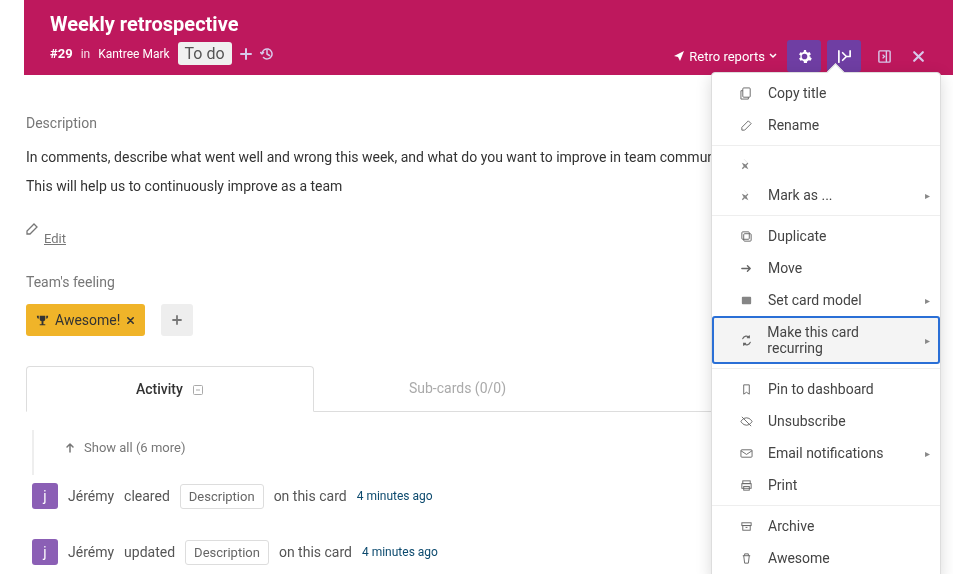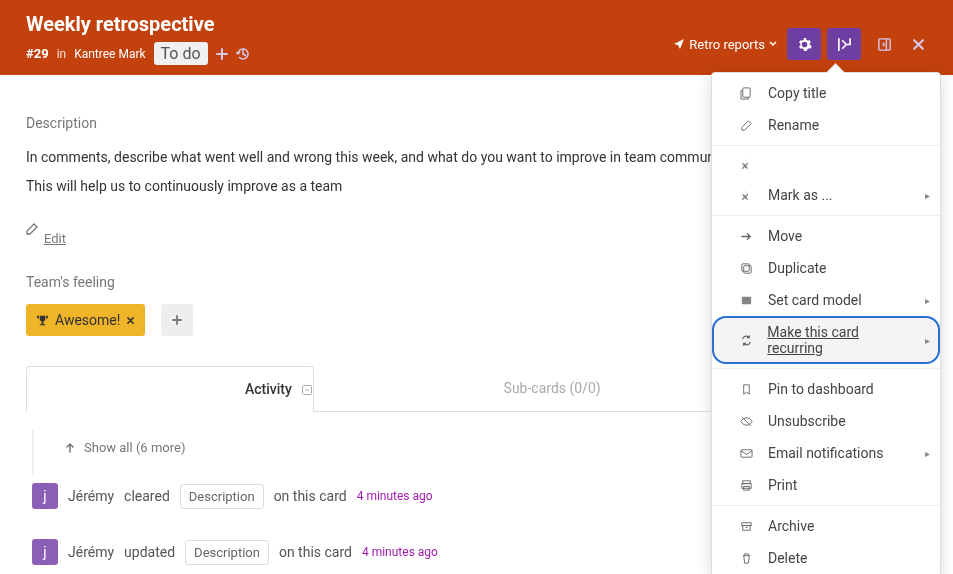--- a/index.html
+++ b/index.html
@@ -5,24 +5,25 @@
   * { box-sizing: border-box; margin: 0; padding: 0; }
   body {
     font-family: -apple-system, BlinkMacSystemFont, "Segoe UI", Roboto, Helvetica, Arial, sans-serif;
     background: #fff;
     width: 953px;
     height: 574px;
     overflow: hidden;
     color: #333;
   }
   .header {
-    background: #c2410c;
+    background: #be185d;
     color: #fff;
     padding: 12px 20px 10px 26px;
     position: relative;
+    margin-left: 24px;
   }
   .title {
     font-size: 20px;
     font-weight: 700;
     margin-bottom: 6px;
   }
   .sub-row {
     display: flex;
     align-items: center;
     gap: 8px;
@@ -39,21 +40,21 @@
     font-size: 16px;
   }
   .icon-btn {
     color: #d8c8ea;
     font-size: 13px;
     cursor: pointer;
   }
   .hdr-right {
     position: absolute;
     right: 18px;
-    top: 28px;
+    top: 40px;
     display: flex;
     align-items: center;
     gap: 0;
   }
   .retro-link {
     color: #fff;
     font-size: 13px;
     margin-right: 10px;
     display: inline-flex;
     align-items: center;
@@ -118,21 +119,21 @@
     font-size: 14px;
   }
   .tabs {
     display: flex;
     margin-top: 30px;
     border-bottom: 1px solid #ddd;
     position: relative;
   }
   .tab {
     flex: 1;
-    text-align: right;
+    text-align: center;
     padding: 14px 0;
     color: #aaa;
     font-size: 14px;
     cursor: pointer;
   }
   .tab.active {
     color: #333;
     font-weight: 500;
     border: 1px solid #ddd;
     border-bottom: 1px solid #fff;
@@ -175,21 +176,21 @@
     justify-content: center;
     font-size: 14px;
   }
   .chip {
     border: 1px solid #ddd;
     padding: 4px 8px;
     border-radius: 3px;
     color: #666;
     font-size: 13px;
   }
-  .time { color: #a21caf; font-size: 12px; }
+  .time { color: #0c4a6e; font-size: 12px; }
 
   
   .dropdown {
     position: absolute;
     top: 72px;
     right: 12px;
     width: 230px;
     background: #fff;
     border: 1px solid #ddd;
     border-radius: 4px;
@@ -222,22 +223,21 @@
   .menu-item .mi-icon {
     width: 16px;
     text-align: center;
     color: #666;
     font-size: 13px;
   }
   .menu-item.highlight {
     outline: 2px solid #2a6fd6;
     outline-offset: -2px;
     background: #f4f4f4;
-    border-radius: 14px;
-    text-decoration: underline;
+    border-radius: 3px;
   }
   .menu-item .chev {
     position: absolute;
     right: 10px;
     color: #888;
     font-size: 10px;
   }
   .menu-sep {
     border-top: 1px solid #eee;
     margin: 4px 0;
@@ -413,33 +413,33 @@
           <path d="M5 2l4 4-2 2 2 4-4-2-2 2-1-1 2-2-2-4 4 2 2-2-4-4z" fill="currentColor" opacity="0.8"></path>
         </svg>
       </span>
     <span>Mark as ...</span>
     <span class="chev">▸</span>
   </div>
   <div class="menu-sep"></div>
   <div class="menu-item">
     <span class="mi-icon">
         <svg width="13" height="13" viewBox="0 0 14 14">
-          <path d="M2 7h9M8 4l3 3-3 3" stroke="currentColor" fill="none" stroke-width="1.5" stroke-linecap="round" stroke-linejoin="round"></path>
-        </svg>
-      </span>
-    <span>Move</span>
-  </div>
-  <div class="menu-item">
-    <span class="mi-icon">
-        <svg width="13" height="13" viewBox="0 0 14 14">
           <rect x="4" y="4" width="8" height="8" rx="1" stroke="currentColor" fill="none"></rect>
           <rect x="2" y="2" width="8" height="8" rx="1" stroke="currentColor" fill="none"></rect>
         </svg>
       </span>
     <span>Duplicate</span>
+  </div>
+  <div class="menu-item">
+    <span class="mi-icon">
+        <svg width="13" height="13" viewBox="0 0 14 14">
+          <path d="M2 7h9M8 4l3 3-3 3" stroke="currentColor" fill="none" stroke-width="1.5" stroke-linecap="round" stroke-linejoin="round"></path>
+        </svg>
+      </span>
+    <span>Move</span>
   </div>
   <div class="menu-item">
     <span class="mi-icon">
         <svg width="13" height="13" viewBox="0 0 14 14">
           <rect x="2" y="3" width="10" height="8" rx="1" fill="currentColor" opacity="0.8"></rect>
         </svg>
       </span>
     <span>Set card model</span>
     <span class="chev">▸</span>
   </div>
@@ -500,15 +500,15 @@
         </svg>
       </span>
     <span>Archive</span>
   </div>
   <div class="menu-item">
     <span class="mi-icon">
         <svg width="13" height="13" viewBox="0 0 14 14">
           <path d="M3 4h8M5 4V2h4v2M4 4l1 8h4l1-8" stroke="currentColor" fill="none" stroke-linejoin="round"></path>
         </svg>
       </span>
-    <span>Delete</span>
+    <span>Awesome</span>
   </div>
 </div>
 
 </body></html>

